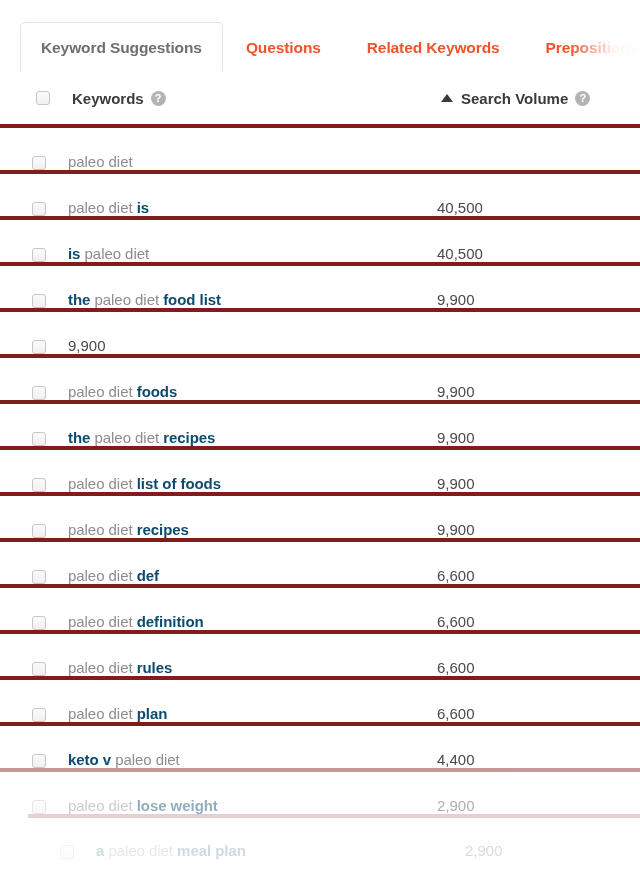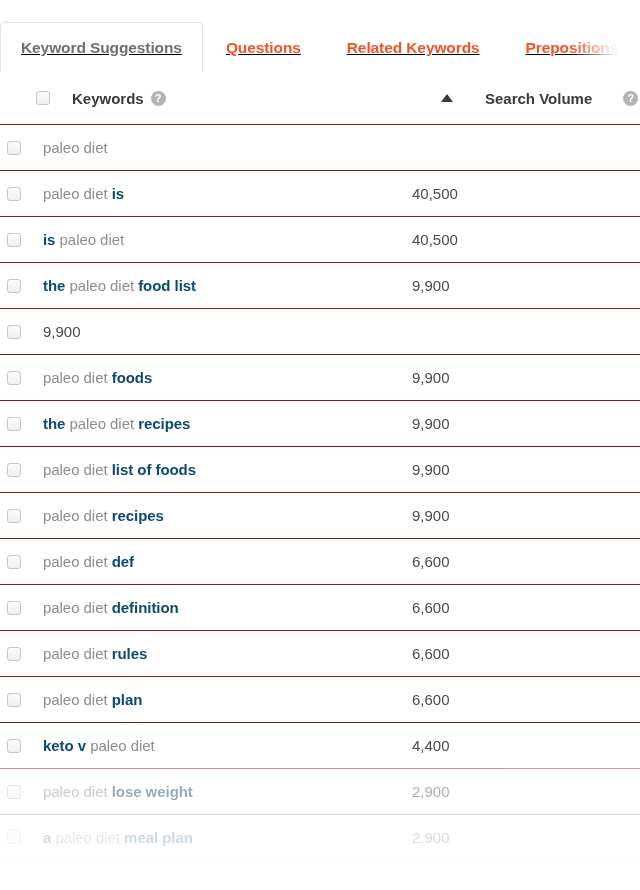--- a/index.html
+++ b/index.html
@@ -21,25 +21,25 @@
     width: 640px;
     height: 890px;
     background: #ffffff;
     box-sizing: border-box;
   }
 
   
   .tabbar {
     position: relative;
     height: 72px;
+    padding-left: 20px;
     display: flex;
     align-items: flex-end;
     overflow: hidden;
     box-sizing: border-box;
-    text-decoration: underline;
   }
   .tabbar-scroll {
     display: flex;
     align-items: flex-end;
     white-space: nowrap;
     height: 52px;
   }
   .tab {
     font-size: 15.5px;
     font-weight: bold;
@@ -90,28 +90,29 @@
   .thead {
     display: flex;
     align-items: center;
     height: 52px;
     padding-left: 20px;
     box-sizing: border-box;
     margin-left: 16px;
   }
   .row {
     display: flex;
-    align-items: center;
+    align-items: flex-end;
     height: 46px;
-    padding-left: 7px;
-    box-sizing: border-box;
-    border-top: 1px solid #7f1d1d;
+    padding-left: 32px;
+    box-sizing: border-box;
+    border-top: 4px solid #7f1d1d;
   }
   .row:last-child {
     border-bottom: 1px solid #ececed;
+    margin-left: 28px;
   }
 
   .cb-cell {
     width: 36px;
     flex: 0 0 36px;
     display: flex;
     align-items: center;
   }
   .checkbox {
     width: 14px;
@@ -152,21 +153,20 @@
   .th-kw {
     flex: 0 0 369px;
     width: 369px;
     display: flex;
     align-items: center;
   }
   .th-vol {
     flex: 1 1 auto;
     display: flex;
     align-items: center;
-    gap: 24px;
   }
 
   .help {
     display: inline-block;
     width: 15px;
     height: 15px;
     border-radius: 50%;
     background: #b4b4b4;
     color: #ffffff;
     font-size: 11px;

